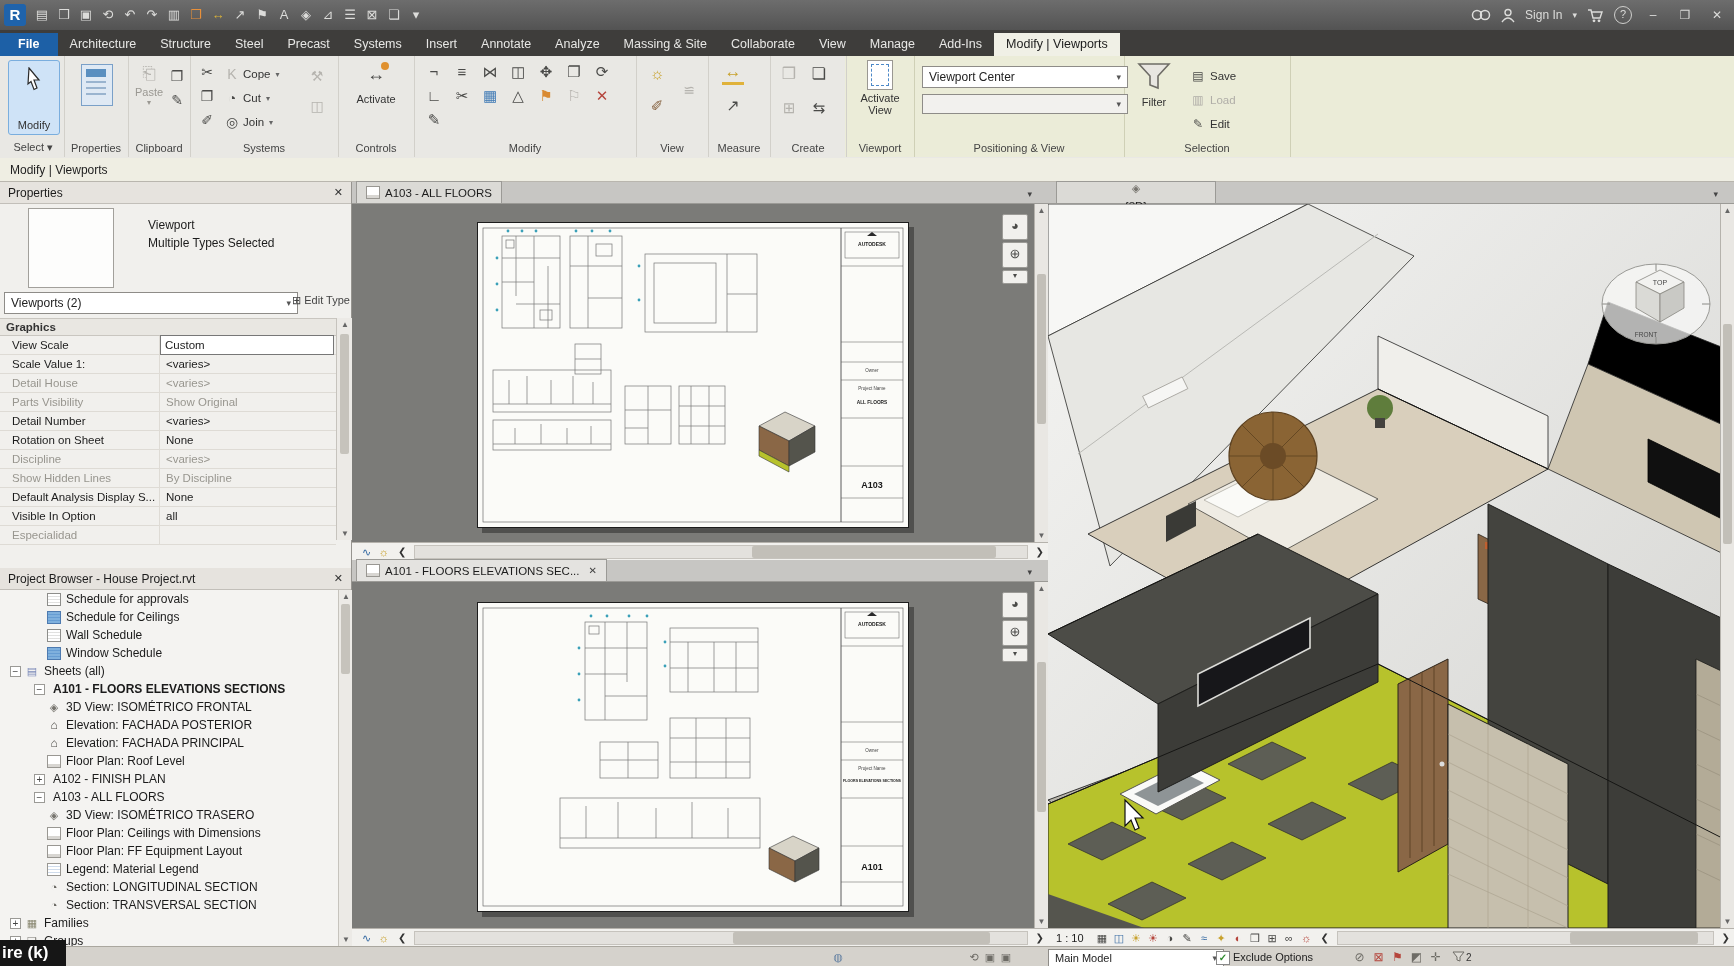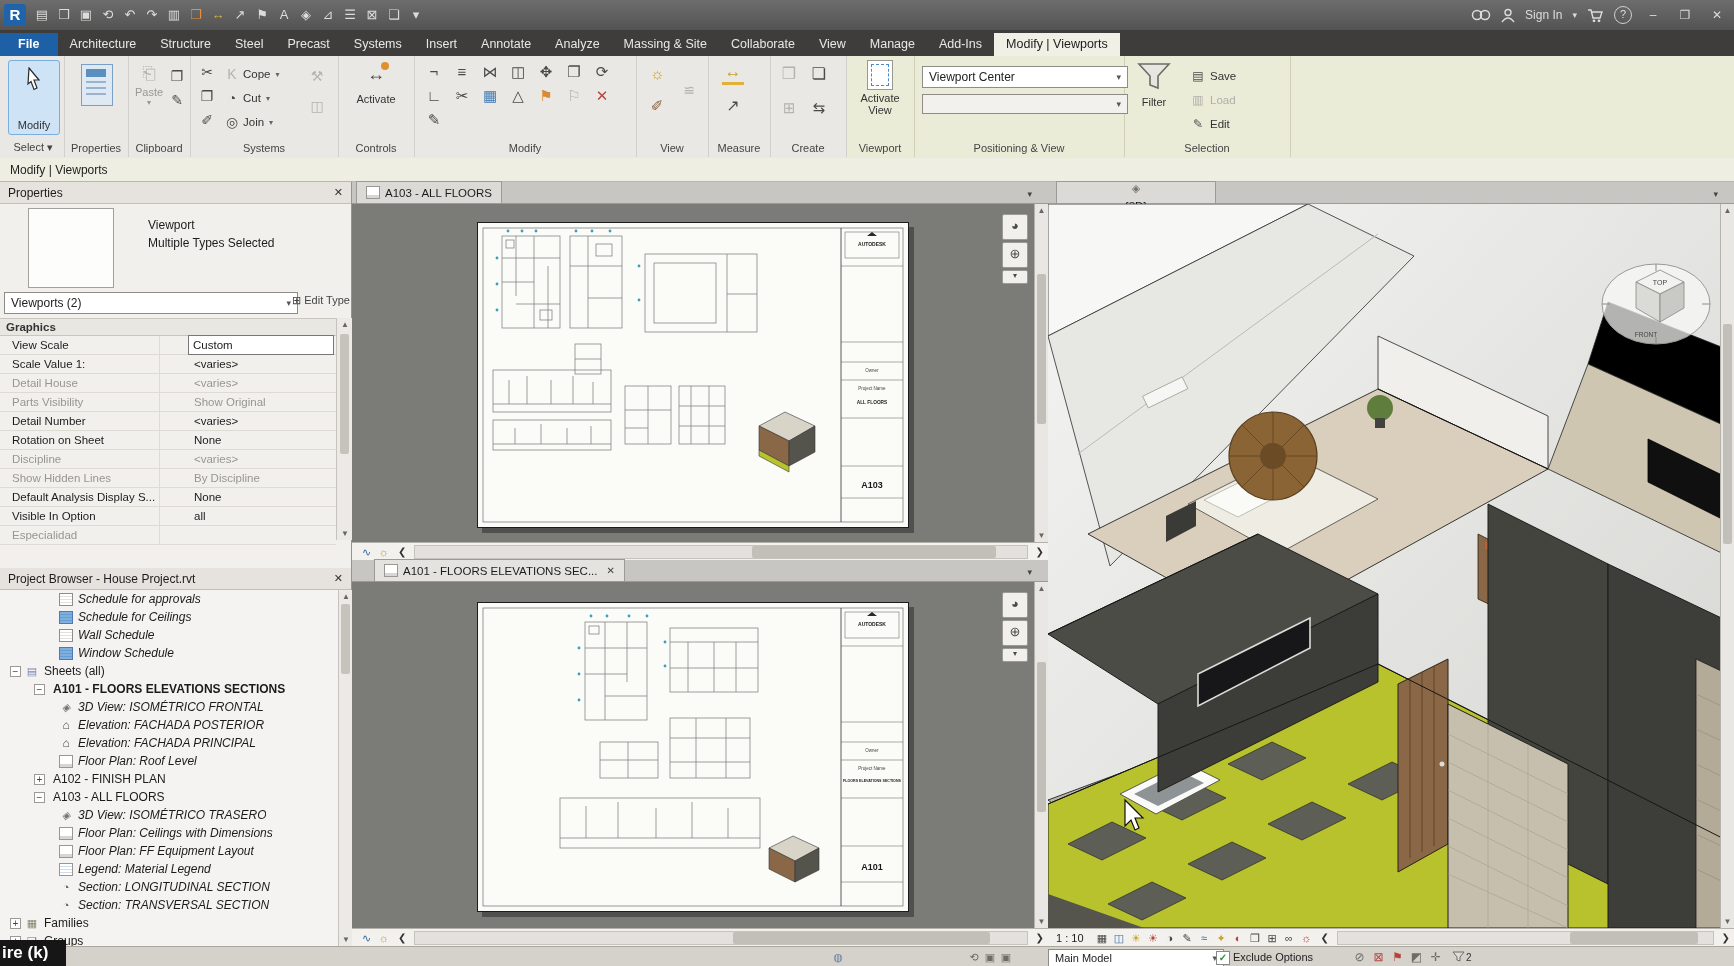--- a/index.html
+++ b/index.html
@@ -47,36 +47,36 @@
   
   .lpanel-hdr{background:#e6e3de;border-bottom:1px solid #c2bfb9;font-size:12px;display:flex;align-items:center;padding:0 8px;box-sizing:border-box;color:#1c1c1c;}
   .hdr-x{margin-left:auto;font-size:11px;color:#333;}
   #props{left:0;top:182px;width:352px;height:386px;background:#f1f0ed;border-right:1px solid #96948f;box-sizing:border-box;}
   .typesel{position:absolute;left:28px;top:26px;width:84px;height:78px;background:#fdfdfc;border:1px solid #a2a09b;}
   .typetxt{position:absolute;left:148px;font-size:12px;color:#1c1c1c;}
   .vpcombo{position:absolute;left:4px;top:110px;width:280px;height:20px;}
   .edittype{position:absolute;left:292px;top:112px;font-size:11px;color:#444;white-space:nowrap;overflow:hidden;width:58px;}
   .cathdr{position:absolute;left:0;top:136px;width:336px;height:18px;background:#e9e7e2;border-top:1px solid #c9c6c0;border-bottom:1px solid #c9c6c0;font-size:11.5px;font-weight:bold;color:#333;display:flex;align-items:center;padding-left:6px;box-sizing:border-box;}
   #pgrid{position:absolute;left:0;top:154px;width:336px;}
-  .prow{display:flex;height:18px;border-bottom:1px solid #dedbd5;font-size:11.5px;align-items:center;gap:28px;}
+  .prow{display:flex;height:18px;border-bottom:1px solid #dedbd5;font-size:11.5px;align-items:center;}
   .prow .pl{width:160px;padding-left:12px;box-sizing:border-box;white-space:nowrap;overflow:hidden;color:#1c1c1c;border-right:1px solid #dedbd5;height:100%;display:flex;align-items:center;}
   .prow .pv{flex:1;padding-left:6px;white-space:nowrap;overflow:hidden;color:#1c1c1c;height:100%;display:flex;align-items:center;}
   .prow.dim .pl,.prow.dim .pv{color:#98968f;}
   .prow.edit .pv{background:#fff;border:1px solid #777;margin:1px 2px 1px 0;padding-left:4px;}
   .sb{position:absolute;background:#eceae6;border-left:1px solid #c6c3bd;}
   .sb .ar{position:absolute;left:0;width:100%;text-align:center;font-size:8px;color:#666;}
   .sb .th{position:absolute;left:2px;width:9px;background:#c6c3bc;border-radius:2px;}
   .propfoot{position:absolute;left:0;top:360px;width:352px;height:26px;display:flex;align-items:center;}
   .phelp{font-size:12px;color:#1f4e79;text-decoration:underline;margin-left:8px;}
   .applybtn{position:absolute;right:12px;top:2px;width:64px;height:20px;background:#e4e2dd;border:1px solid #b3b0aa;color:#9a9892;font-size:11.5px;text-align:center;line-height:20px;}
   #browser{left:0;top:568px;width:352px;height:398px;background:#f4f3f1;border-right:1px solid #96948f;box-sizing:border-box;}
   #tree{position:absolute;left:0;top:22px;width:338px;height:356px;overflow:hidden;}
   .trow{display:flex;align-items:center;height:18px;font-size:12px;color:#1b1b1b;white-space:nowrap;}
   .trow .lbl{overflow:hidden;}
-  .d0{padding-left:10px;} .d1{padding-left:34px;} .d2{padding-left:44px;font-style:italic;}
+  .d0{padding-left:10px;} .d1{padding-left:34px;} .d2{padding-left:32px;}
   .bold{font-weight:bold;}
   .exp{flex:none;width:11px;height:11px;margin-right:4px;border:1px solid #9b9a96;background:#fff;font-size:10px;line-height:9px;text-align:center;color:#444;box-sizing:border-box;}
   .e-minus:before{content:"−";} .e-plus:before{content:"+";} .e-none{visibility:hidden;}
   .tico{flex:none;width:14px;height:13px;margin-right:5px;font-size:11px;line-height:13px;text-align:center;color:#666;box-sizing:border-box;}
   .ic-sched{border:1px solid #8d8d8a;background:repeating-linear-gradient(#fff,#fff 2px,#c2c2c0 3px);}
   .ic-schedb{border:1px solid #4d7ab0;background:repeating-linear-gradient(#7fb0dd,#7fb0dd 2px,#4d89c8 3px);}
   .ic-sheets:before{content:"▤";color:#7a89b8;}
   .ic-3d:before{content:"◈";color:#77756f;}
   .ic-elev:before{content:"⌂";color:#4c4a46;font-size:12px;}
   .ic-plan{border:1px solid #999792;background:#fff;box-shadow:inset 0 -3px 0 #d8d6d2;}
@@ -683,21 +683,21 @@
       <span class="vb-arrow">❮</span>
       <div class="htrack">
           <span class="hthumb" style="left:55%;width:40%;"></span>
         </div>
       <span class="vb-arrow">❯</span>
     </div>
   </div>
 
   <div class="abs win" style="left:352px;top:560px;width:696px;height:386px;">
     <div class="tabstrip">
-      <div class="vtab" style="margin-left:22px;background:#e4e3e0;">
+      <div class="vtab" style="margin-left:4px;background:#e4e3e0;">
         <span class="tico ic-plan"></span>
         <span>A101 - FLOORS ELEVATIONS SEC...</span>
         <span class="vtab-x">✕</span>
       </div>
       <span class="strip-menu">▾</span>
     </div>
     <div class="canvas" style="top:22px;height:346px;">
       <div class="shadow" style="left:130px;top:25px;width:432px;height:310px;"></div>
       <svg class="abs" style="left:125px;top:20px;" width="432" height="310" viewBox="0 0 432 310">
         <rect x="0.5" y="0.5" width="431" height="309" fill="#fbfbf8" stroke="#1c1c1c"></rect>

